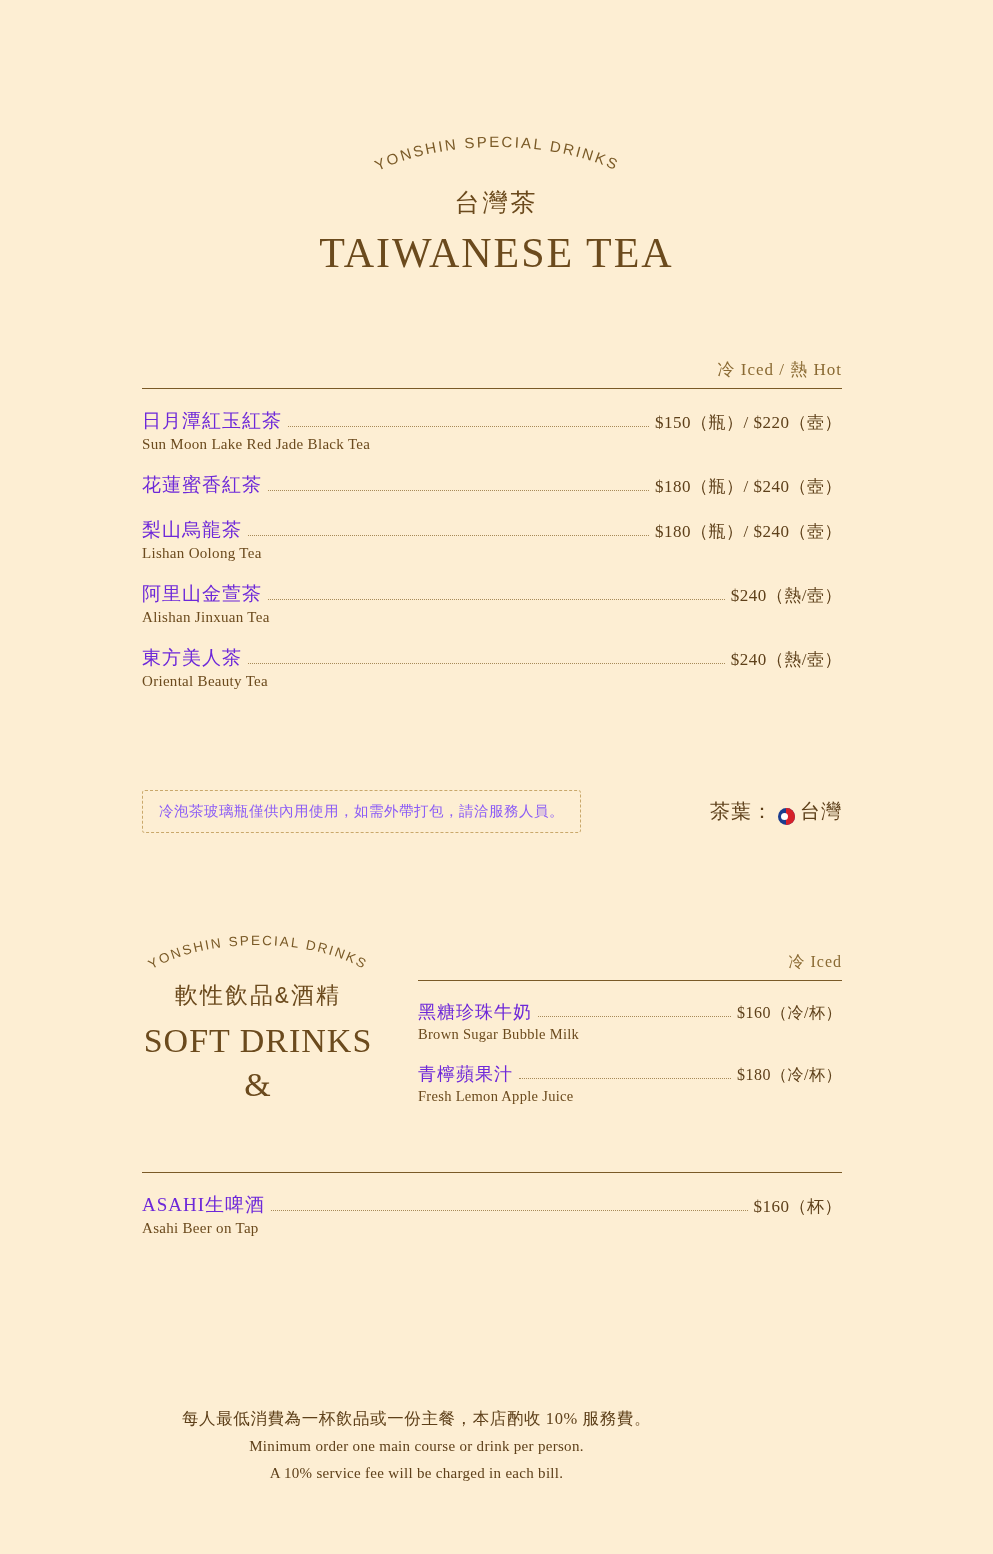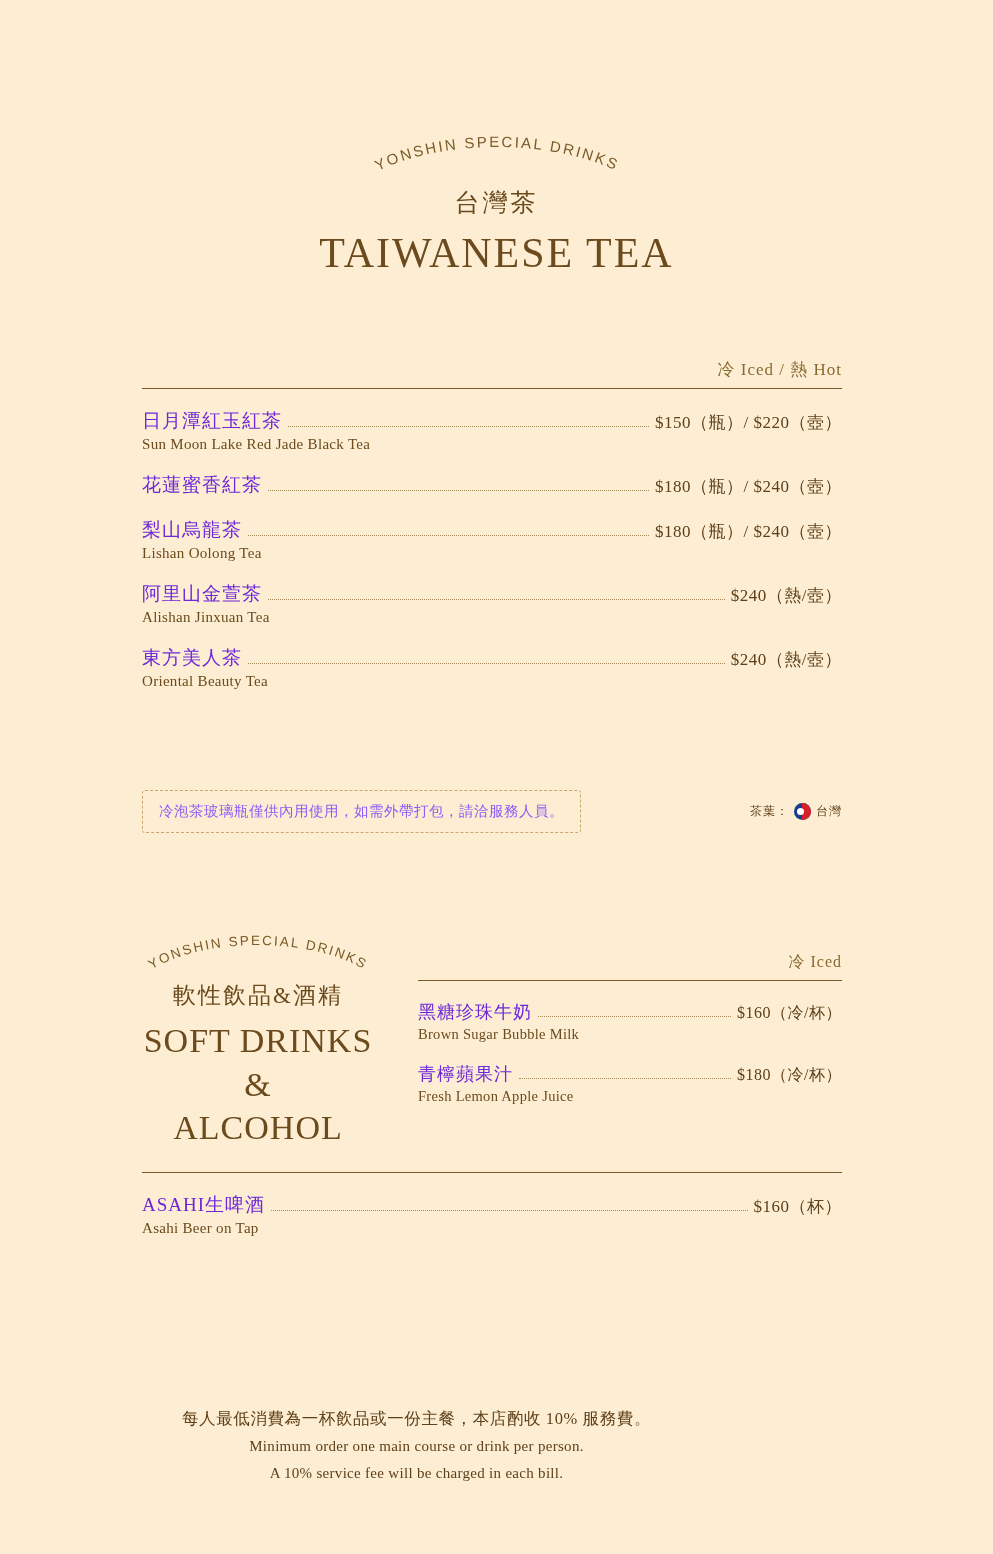--- a/index.html
+++ b/index.html
@@ -132,22 +132,22 @@
   .note-box {
     border: 1px dashed #c9a86b;
     border-radius: 3px;
     padding: 11px 16px;
     font-size: 14.5px;
     color: #8b5cf6;
     letter-spacing: 0.5px;
   }
   .origin {
     display: flex;
-    align-items: center;
-    font-size: 12px;
+    align-items: flex-end;
+    font-size: 20px;
     color: #5e401a;
     letter-spacing: 1px;
   }
   .flag {
     display: inline-block;
     width: 17px;
     height: 17px;
     border-radius: 50%;
     background: #1b3d8f;
     position: relative;
@@ -187,20 +187,21 @@
     margin: 0 auto;
     width: 260px;
     height: 56px;
   }
   .sec2-head .arc-wrap svg { width: 260px; height: 56px; }
   .sec2-head .arc-text { font-size: 13.5px; letter-spacing: 2px; }
   .sec2-cn {
     font-size: 23px;
     letter-spacing: 2px;
     margin-top: -6px;
+    font-family: Liberation Mono, monospace;
   }
   .sec2-en {
     font-size: 34px;
     line-height: 1.28;
     margin-top: 8px;
     letter-spacing: 1px;
   }
 
   .soft-block {
     position: absolute;
@@ -326,21 +327,20 @@
         </defs>
         <text class="arc-text">
           <textPath href="#arc2" startOffset="50%" text-anchor="middle">YONSHIN SPECIAL DRINKS</textPath>
         </text>
       </svg>
     </div>
     <div class="sec2-cn">軟性飲品&amp;酒精</div>
     <div class="sec2-en">
       <div>SOFT DRINKS</div>
       <div>&amp;</div>
-      <div>ALCOHOL</div>
     </div>
   </div>
 
   <div class="soft-block">
     <div class="serve-note">冷 Iced</div>
     <div class="rule"></div>
 
     <div class="menu-item">
       <div class="item-line">
         <span class="item-name">黑糖珍珠牛奶</span>

